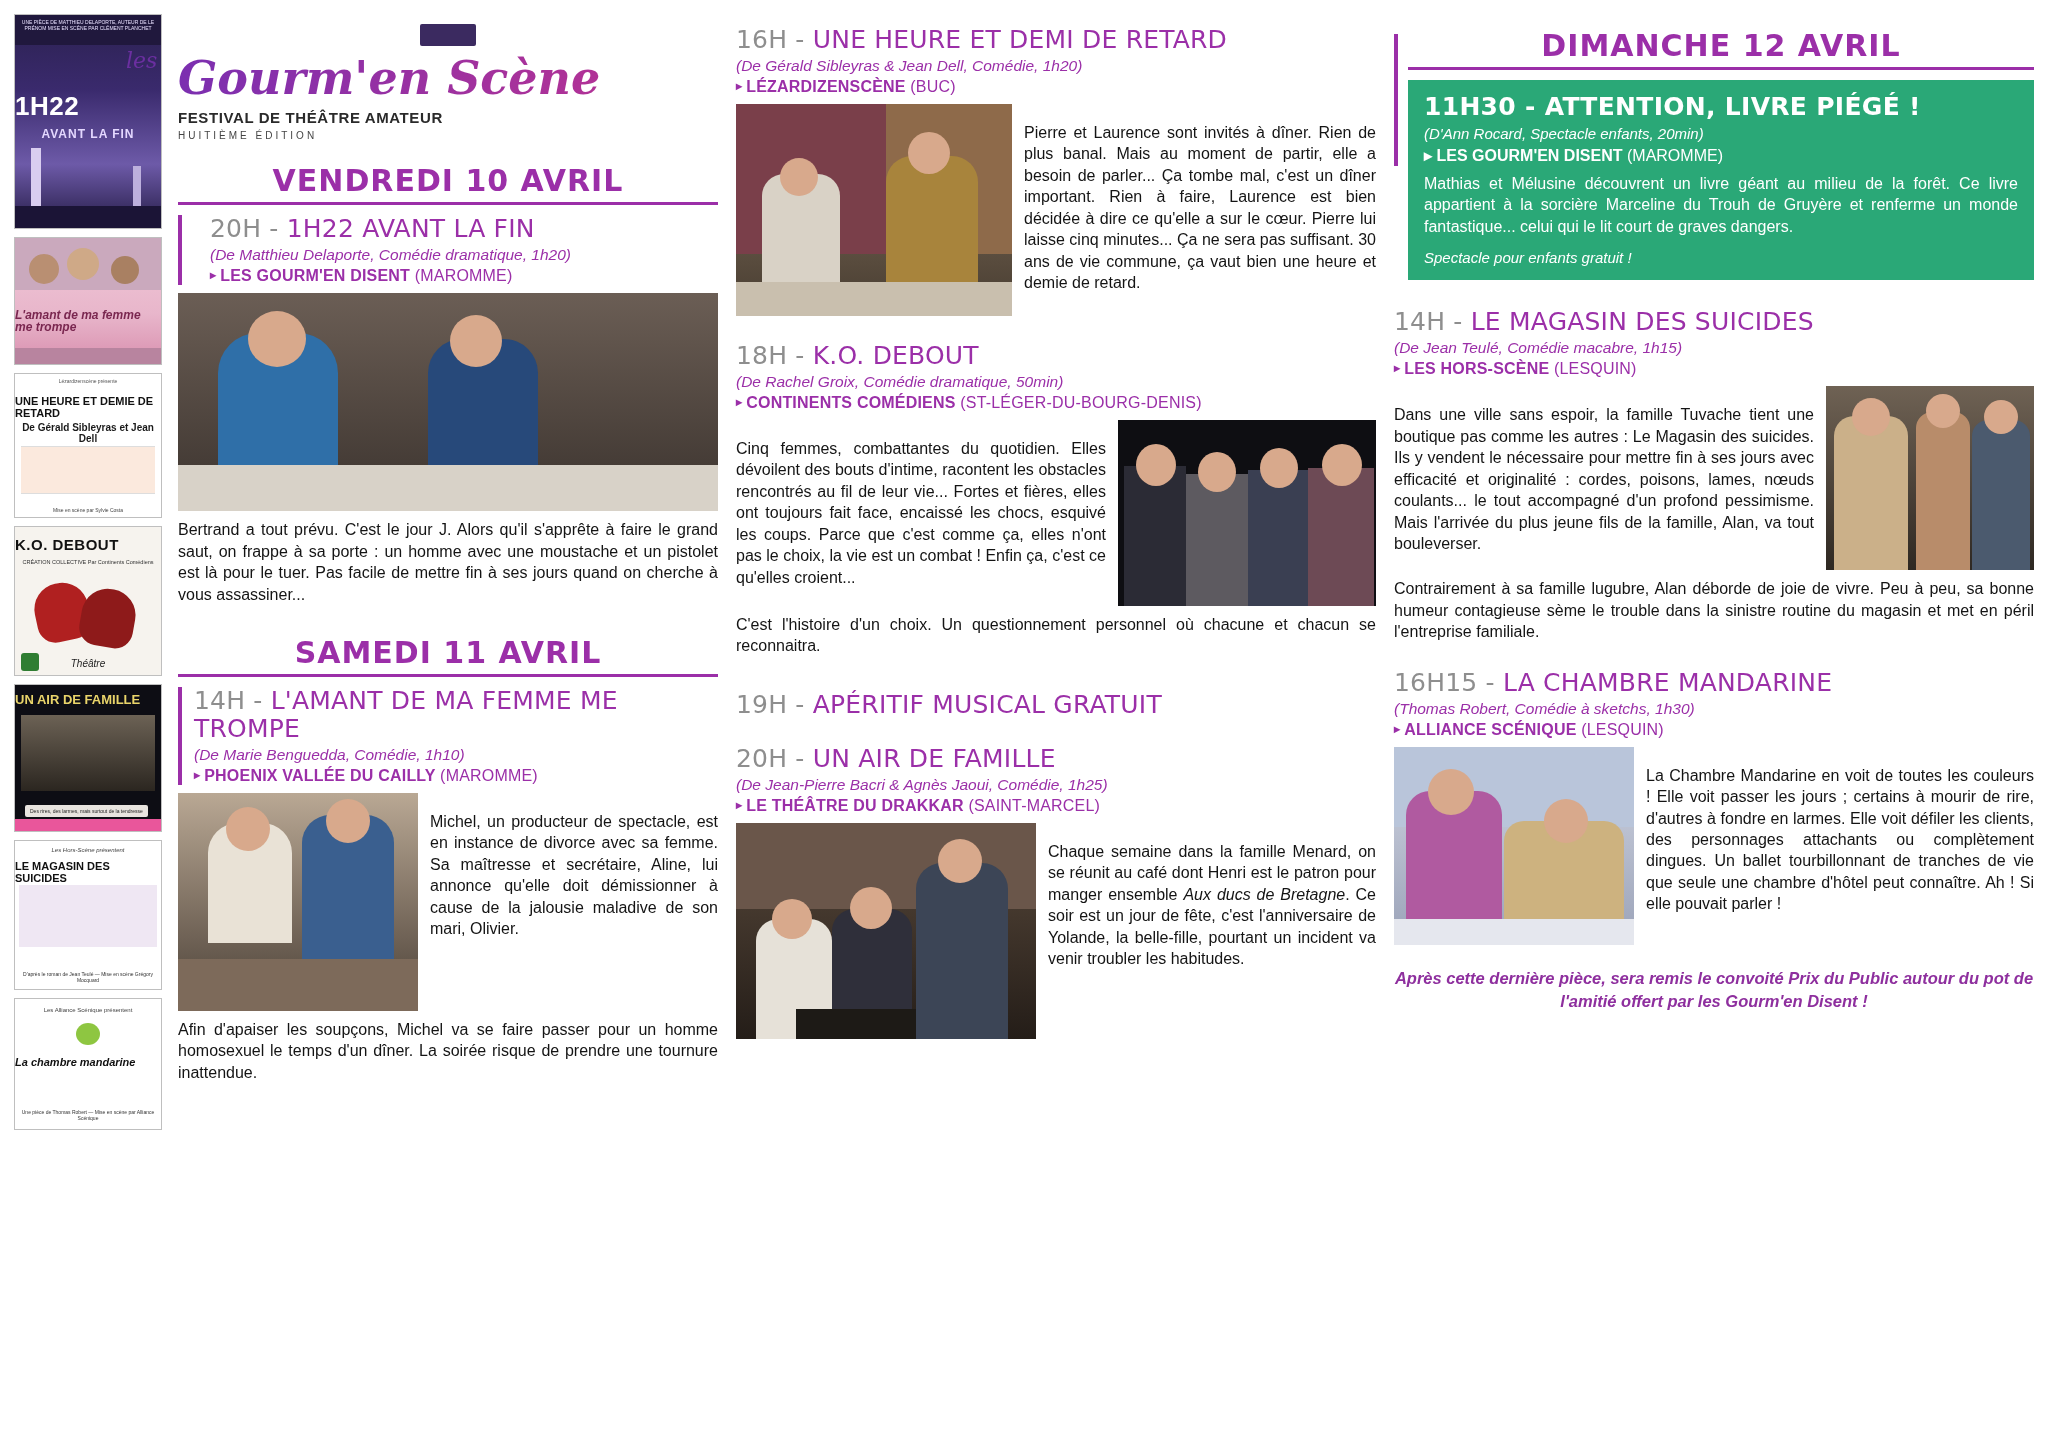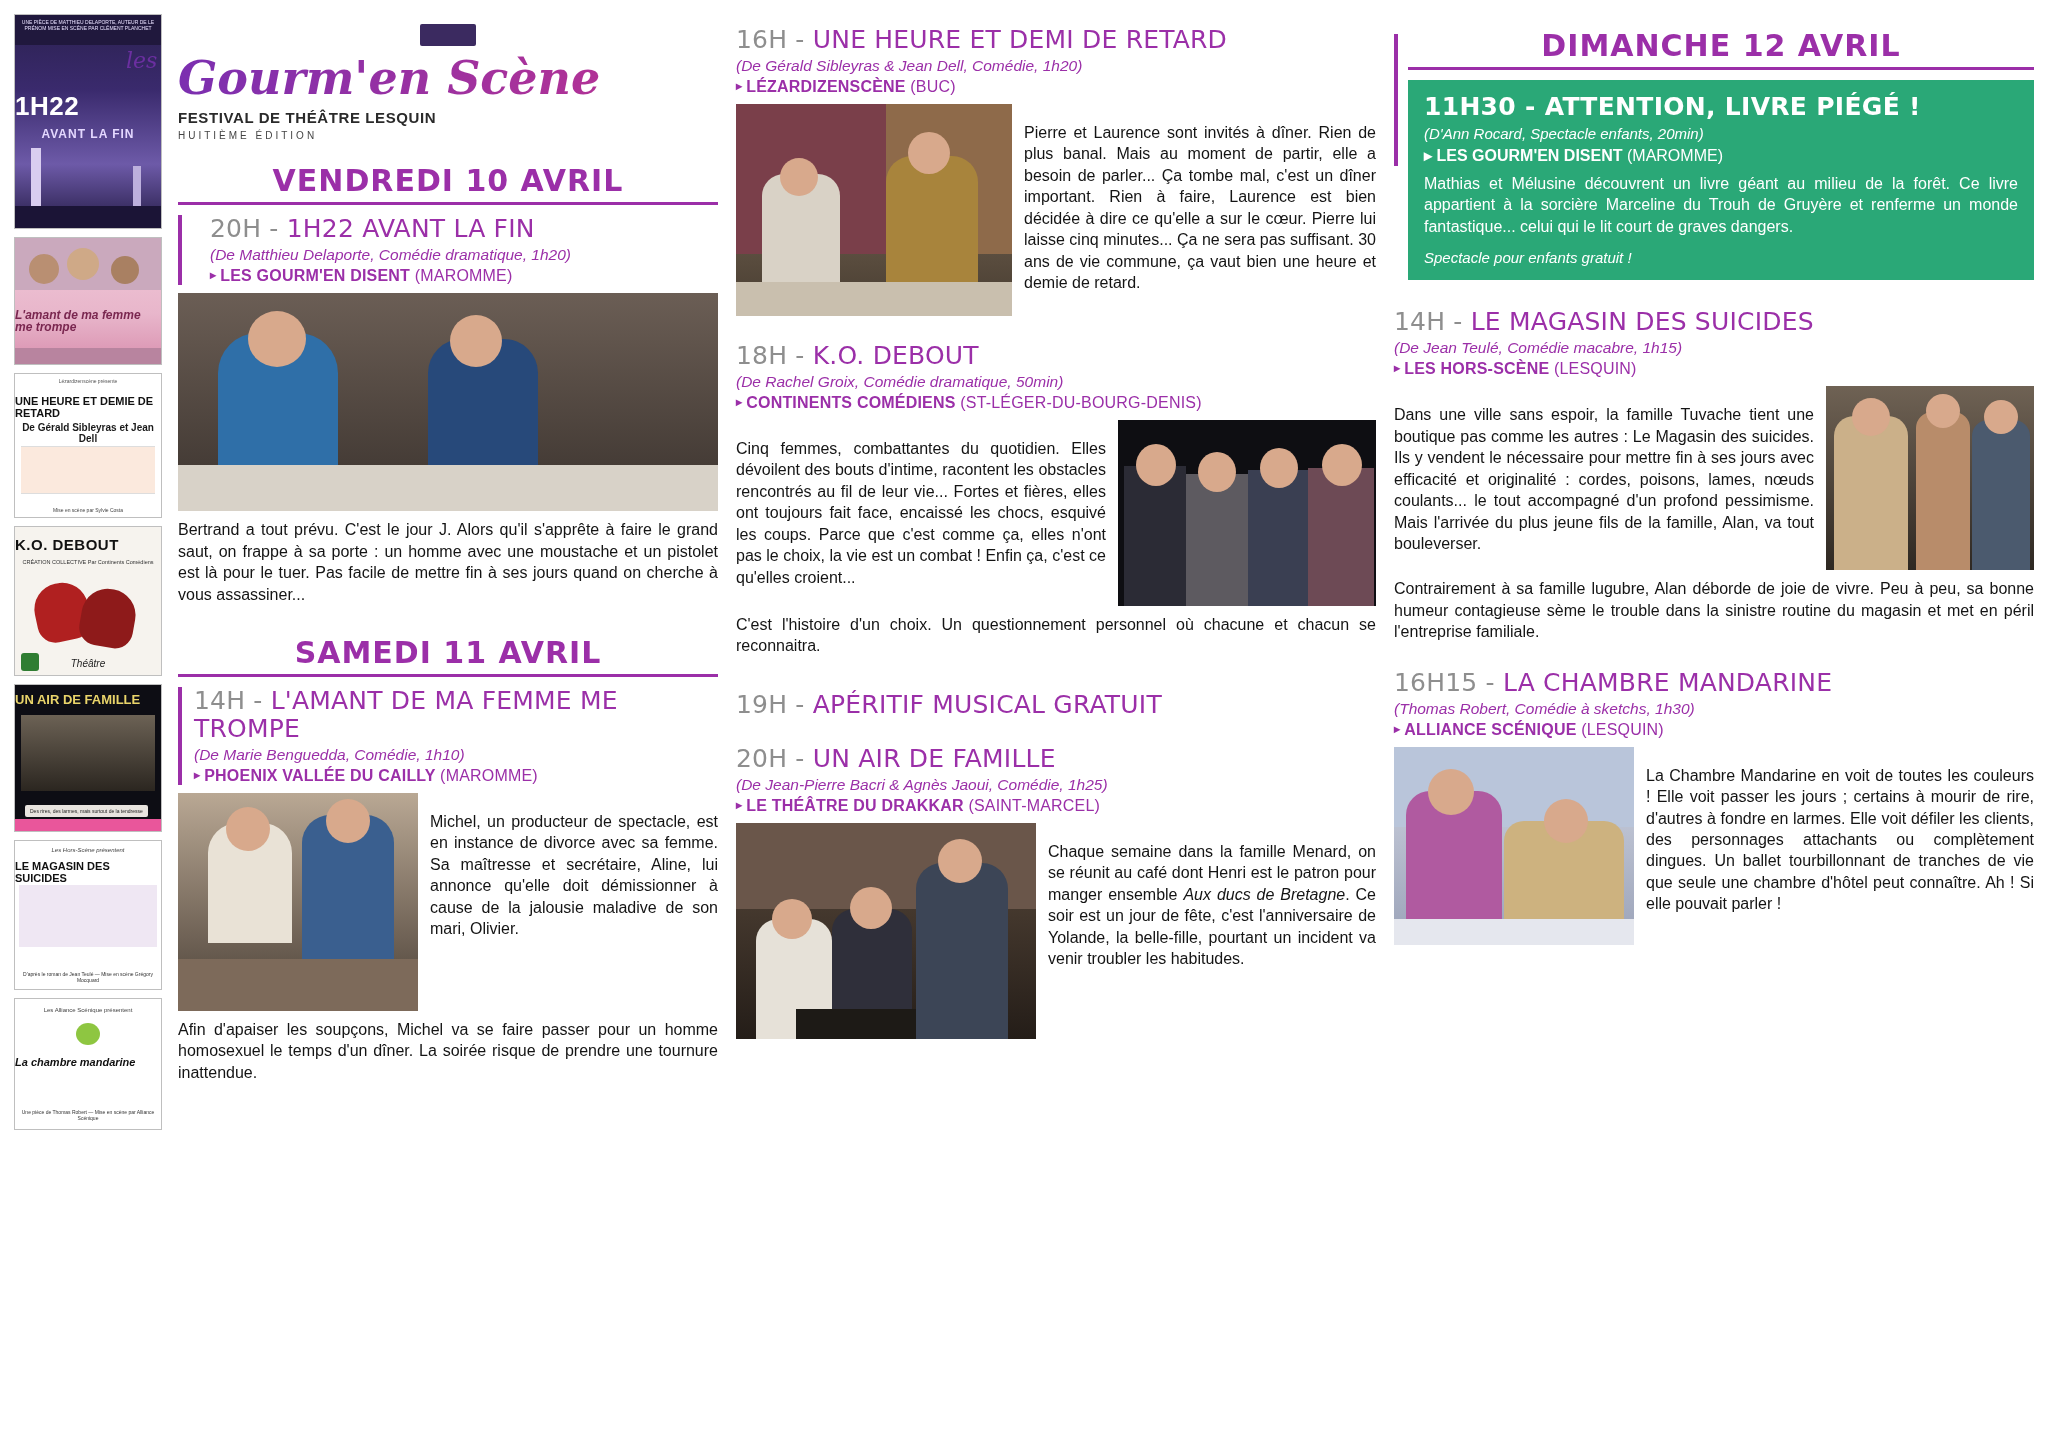--- a/index.html
+++ b/index.html
@@ -313,21 +313,21 @@
   </div>
 
   <div class="content">
 
     <div class="col col1">
 
       <div class="logo-block">
         <div class="small-logo"></div>
         <div class="logo-les">les</div>
         <div class="logo-main">Gourm'en Scène</div>
-        <div class="logo-sub">FESTIVAL DE THÉÂTRE LESQUIN</div>
+        <div class="logo-sub">FESTIVAL DE THÉÂTRE AMATEUR</div>
         <div class="logo-sub2">HUITIÈME ÉDITION</div>
       </div>
 
       <div class="day-head">VENDREDI 10 AVRIL</div>
 
       <div class="daywrap left-border" style="padding-left:28px;">
         <div class="show">
           <div class="show-title">
             <span class="hour">20H</span><span class="hour"> - </span><span>1H22 AVANT LA FIN</span>
           </div>
@@ -525,16 +525,17 @@
           <div class="pp" style="left:0;top:0;width:240px;height:80px;background:#b9c5da;"></div>
           <div class="pp" style="left:12px;top:44px;width:96px;height:154px;background:#b05aa0;border-radius:24px 24px 0 0;"></div>
           <div class="pp skin" style="left:34px;top:22px;width:46px;height:46px;border-radius:50%;"></div>
           <div class="pp" style="left:110px;top:74px;width:120px;height:124px;background:#cdb27f;border-radius:20px 20px 0 0;"></div>
           <div class="pp skin" style="left:150px;top:52px;width:44px;height:44px;border-radius:50%;"></div>
           <div class="pp" style="left:0;bottom:0;width:240px;height:26px;background:#e5e7ee;"></div>
         </div>
         <div class="desc narrow">La Chambre Mandarine en voit de toutes les couleurs ! Elle voit passer les jours ; certains à mourir de rire, d'autres à fondre en larmes. Elle voit défiler les clients, des personnages attachants ou complètement dingues. Un ballet tourbillonnant de tranches de vie que seule une chambre d'hôtel peut connaître. Ah ! Si elle pouvait parler !</div>
       </div>
 
+      <div class="closing">Après cette dernière pièce, sera remis le convoité Prix du Public autour du pot de l'amitié offert par les Gourm'en Disent !</div>
     </div>
 
   </div>
 </div>
 
 </body></html>

